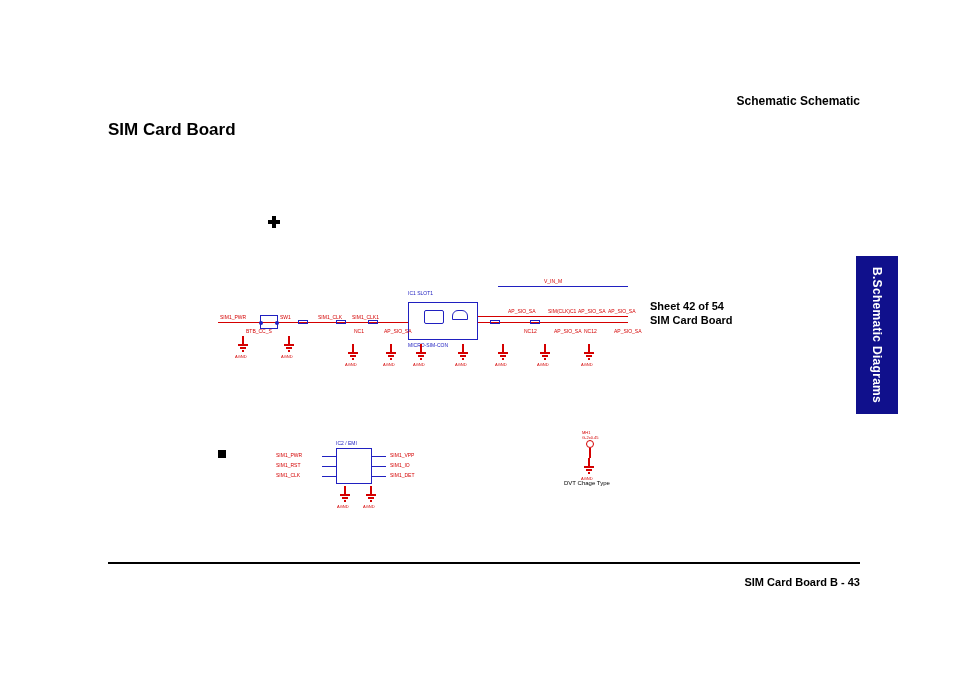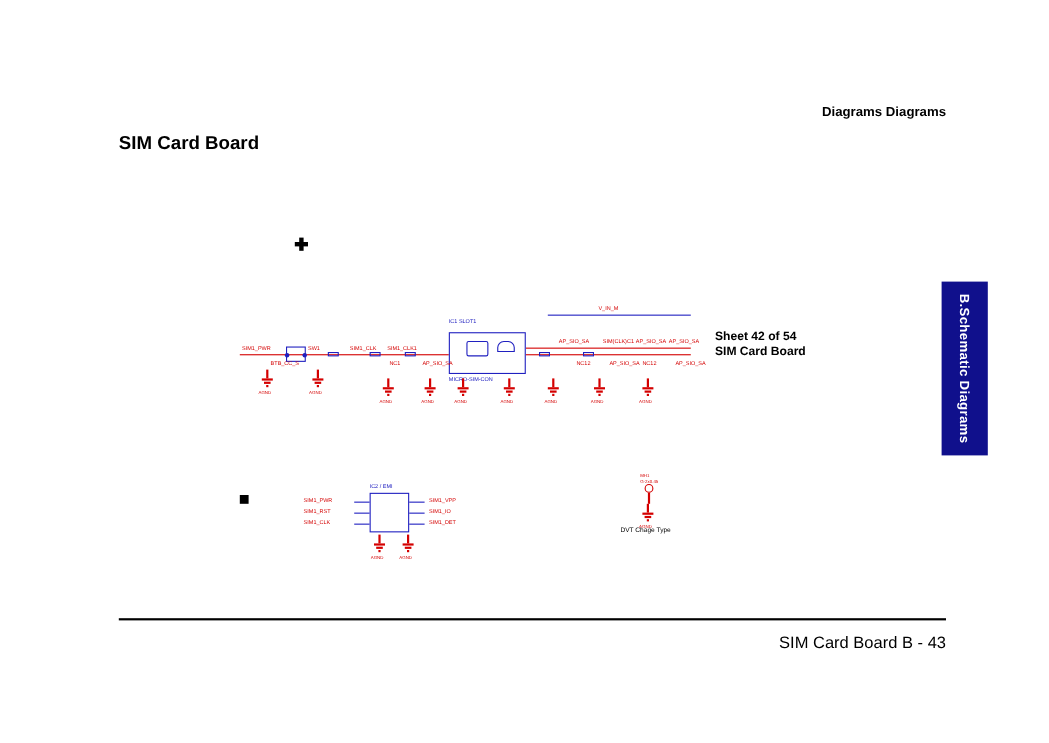--- a/index.html
+++ b/index.html
@@ -63,22 +63,22 @@
     left: 108px;
     right: 94px;
     top: 562px;
     height: 2px;
     background: #000;
   }
   .footer {
     position: absolute;
     right: 94px;
     top: 576px;
-    font-size: 15px;
-    font-weight: 400;
+    font-size: 11px;
+    font-weight: 700;
     color: #000;
   }
 
   
   .schematic {
     position: absolute;
     left: 108px;
     top: 180px;
     width: 720px;
     height: 340px;
@@ -248,21 +248,21 @@
   .mh-lbl { position:absolute; left:474px; top:250px; font-size:4px; color:#d40000; white-space:nowrap; }
   .mh-lbl2 { position:absolute; left:474px; top:255px; font-size:4px; color:#d40000; white-space:nowrap; }
   .dvt-lbl { position:absolute; left:456px; top:300px; font-size:6px; color:#000; }
 
 </style>
 </head>
 <body>
 
 <div class="page">
 
-  <div class="hdr-right">Diagrams  Diagrams</div>
+  <div class="hdr-right">Schematic  Schematic</div>
 
   <div class="title">SIM Card Board</div>
 
   <div class="side-tab">
     <span>B.Schematic Diagrams</span>
   </div>
 
   <div class="sheet-label">
     <div>Sheet 42 of 54</div>
     <div>SIM Card Board</div>

